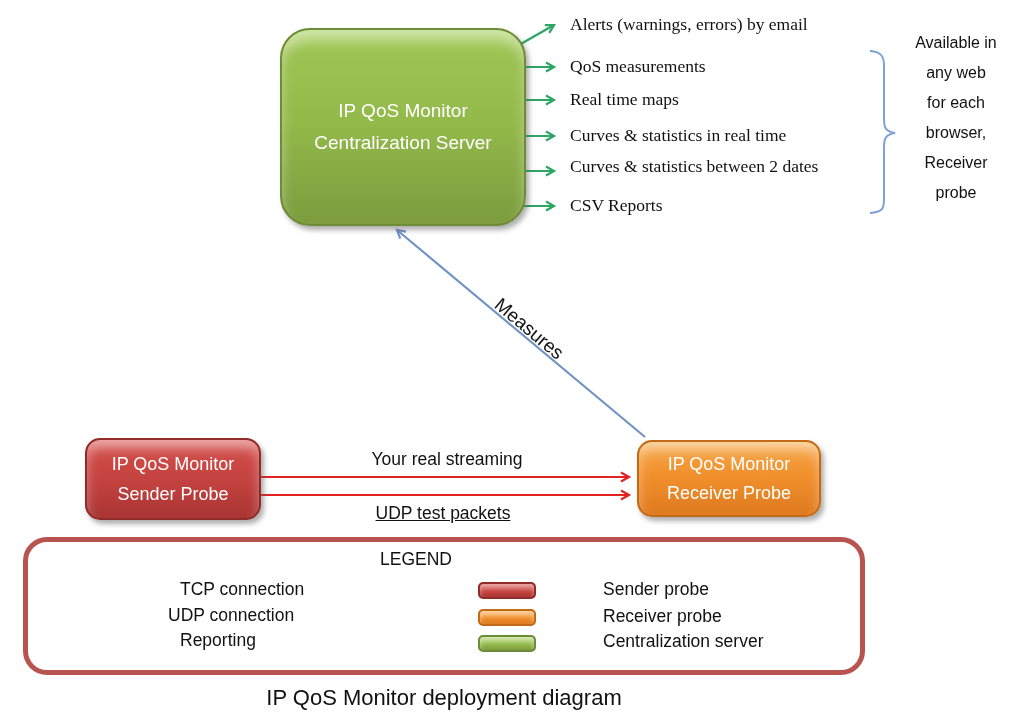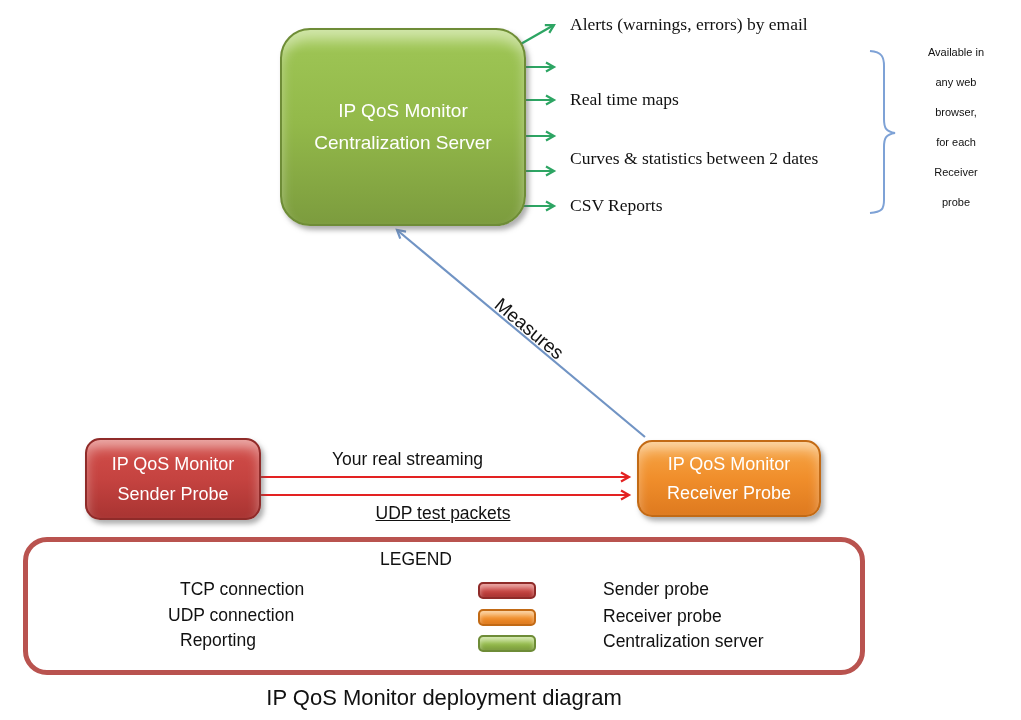--- a/index.html
+++ b/index.html
@@ -25,27 +25,27 @@
     background:linear-gradient(180deg,#dd6f6a 0%,#cf4b47 14%,#c54340 50%,#a93432 100%);
     border:2px solid #8f2b29; font-size:18px; line-height:30px;
   }
   .box-receiver {
     left:637px; top:440px; width:180px; height:73px; border-radius:15px;
     background:linear-gradient(180deg,#f9b968 0%,#f5a040 14%,#f08e2b 50%,#de7a1f 100%);
     border:2px solid #c26a15; font-size:18px; line-height:29px;
   }
 
   .out-label { position:absolute; left:570px; font-size:17.5px; white-space:nowrap;font-family:Liberation Serif, serif; }
-  .brace-note { position:absolute; left:895px; top:37px; width:122px; text-align:center;
-                font-size:11px; line-height:30px; }
+  .brace-note { position:absolute; left:895px; top:28px; width:122px; text-align:center;
+                font-size:16px; line-height:30px; }
   .brace-note span { display:block; }
 
   .measures-label { position:absolute; left:463px; top:318px; width:132px; text-align:center;
                     font-size:19px; transform:rotate(40deg); white-space:nowrap; }
-  .streaming-label { position:absolute; left:332px; top:449px; width:230px; 
+  .streaming-label { position:absolute; left:332px; top:449px; width:230px; text-align:center;
                      font-size:17.5px; white-space:nowrap; }
   .udp-test-label { position:absolute; left:333px; top:503px; width:220px; text-align:center;
                     font-size:17.5px; white-space:nowrap;text-decoration:underline; }
 
   .legend-box { position:absolute; left:23px; top:537px; width:832px; height:128px;
                 border:5px solid #b9534f; border-radius:24px; background:#ffffff; }
   .legend-title { position:absolute; left:380px; top:549px; width:190px; text-align:left;
                   font-size:17.5px; }
   .legend-label { position:absolute; font-size:17.5px; white-space:nowrap;margin-left:20px; }
 
@@ -98,29 +98,31 @@
     <path d="M58,615 L104,615" stroke="#e32222" stroke-width="2.2" fill="none" marker-end="url(#ah-red)"></path>
     <path d="M58,640 L104,640" stroke="#2da563" stroke-width="2.2" fill="none" marker-end="url(#ah-green)"></path>
   </svg>
 
   <div class="box box-server">
     <div>IP QoS Monitor</div>
     <div>Centralization Server</div>
   </div>
 
   <div class="out-label" style="top:14px">Alerts (warnings, errors) by email</div>
+  <div class="out-label" style="top:56px">QoS measurements</div>
   <div class="out-label" style="top:89px">Real time maps</div>
-  <div class="out-label" style="top:148px">Curves &amp; statistics between 2 dates</div>
+  <div class="out-label" style="top:125px">Curves &amp; statistics in real time</div>
+  <div class="out-label" style="top:156px">Curves &amp; statistics between 2 dates</div>
   <div class="out-label" style="top:195px">CSV Reports</div>
 
   <div class="brace-note">
     <span>Available in</span>
     <span>any web</span>
+    <span>for each</span>
     <span>browser,</span>
-    <span>for each</span>
     <span>Receiver</span>
     <span>probe</span>
   </div>
 
   <div class="measures-label">Measures</div>
 
   <div class="box box-sender">
     <div>IP QoS Monitor</div>
     <div>Sender Probe</div>
   </div>

